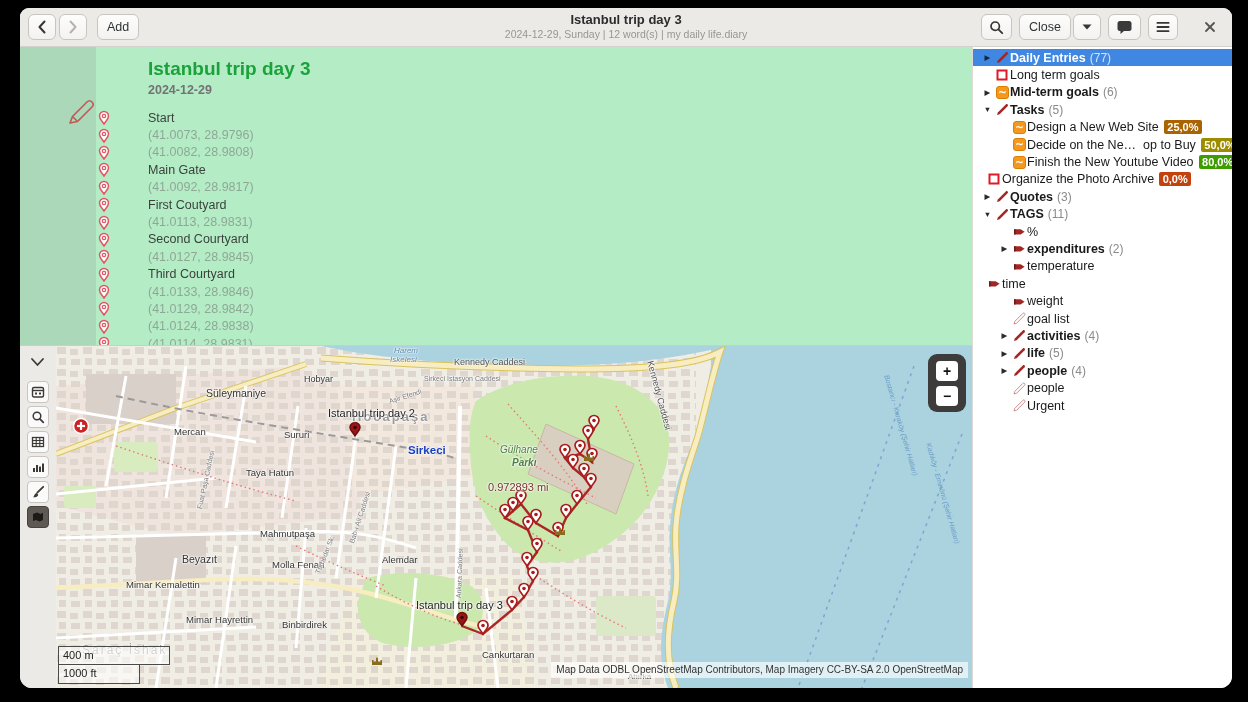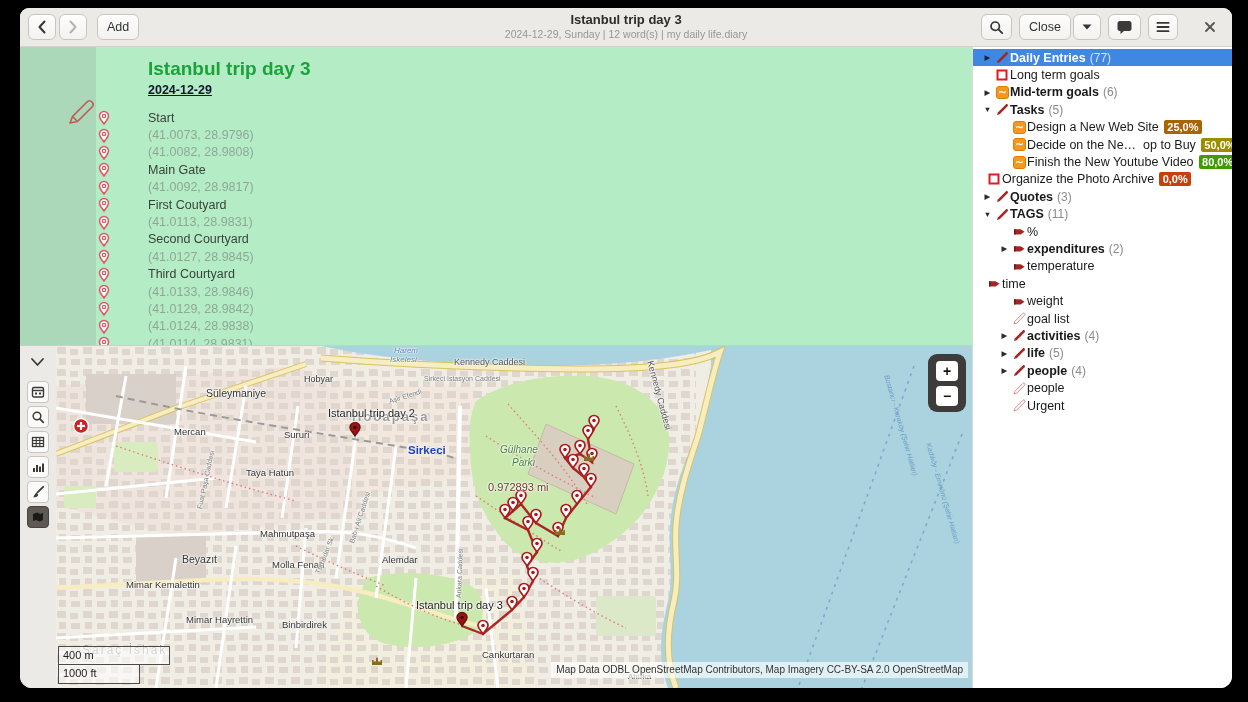--- a/index.html
+++ b/index.html
@@ -22,21 +22,21 @@
   .close-split{display:flex;gap:2px;}
   
   .content{display:flex;height:641px;}
   .main{width:952px;display:flex;flex-direction:column;}
   
   .entry-panel{position:relative;height:299px;background:#b4ecc6;overflow:hidden;}
   .entry-margin{position:absolute;left:0;top:0;width:76px;height:100%;background:#aad8b9;}
   .entry-pencil{position:absolute;left:46px;top:50px;}
   .entry-body{position:absolute;left:128px;top:10px;}
   .entry-title{font-size:19px;font-weight:700;color:#1ba23a;line-height:24px;}
-  .entry-date{font-size:12.5px;font-weight:600;color:#0f172a;text-decoration:underline;line-height:18px;cursor:pointer;}
+  .entry-date{font-size:12.5px;font-weight:600;color:#737373;line-height:18px;cursor:pointer;}
   .entry-list{position:absolute;left:78px;top:62px;}
   .entry-row{height:17.4px;display:flex;align-items:center;}
   .entry-row .txt{margin-left:38px;font-size:12.5px;white-space:pre;}
   .entry-row .name{color:#39413b;}
   .entry-row .coord{color:#8fa896;}
   
   .map-panel{position:relative;height:343px;border-top:1px solid #cfccc7;box-sizing:border-box;display:flex;}
   .tool-strip{width:36px;background:#eceae7;position:relative;}
   .strip-collapse{position:absolute;left:10px;top:7px;}
   .strip-btn{position:absolute;left:7px;width:22px;height:22px;background:#fbfafa;border:1px solid #c8c4bf;
@@ -439,21 +439,21 @@
               <div class="map-label ml-water" style="left: 334px; top: 10px; font-size: 8px;">İskelesi</div>
               <div class="map-label ml-road" style="left: 398px; top: 12px; font-size: 9px;">Kennedy Caddesi</div>
               <div class="map-label ml-road" style="left: 598px; top: 14px; font-size: 9px; transform: rotate(75deg);">Kennedy Caddesi</div>
               <div class="map-label ml-place" style="left: 248px; top: 29px; font-size: 9px;">Hobyar</div>
               <div class="map-label ml-place" style="left: 150px; top: 42px; font-size: 10.5px;">Süleymaniye</div>
               <div class="map-label ml-tiny" style="left: 368px; top: 29px; font-size: 7px;">Sirkeci İstasyon Caddesi</div>
               <div class="map-label ml-tiny" style="left: 332px; top: 52px; font-size: 7px; transform: rotate(-18deg);">Aşir Efendi</div>
               <div class="map-label ml-entry" style="left: 272px; top: 62px; font-size: 11px;">Istanbul trip day 2</div>
               <div class="map-label ml-station" style="left: 352px; top: 99px; font-size: 11.5px;">Sirkeci</div>
               <div class="map-label ml-park" style="left: 444px; top: 99px; font-size: 10px;">Gülhane</div>
-              <div class="map-label ml-park" style="left: 456px; top: 112px; font-size: 10px;">Parkı</div>
+              <div class="map-label ml-park" style="left: 456px; top: 112px; font-size: 10px; font-weight: bold;">Parkı</div>
               <div class="map-label ml-place" style="left: 118px; top: 81px; font-size: 9.5px;">Mercan</div>
               <div class="map-label ml-place" style="left: 228px; top: 84px; font-size: 9.5px;">Sururi</div>
               <div class="map-label ml-place" style="left: 190px; top: 122px; font-size: 9.5px;">Taya Hatun</div>
               <div class="map-label ml-dist" style="left: 432px; top: 136px; font-size: 11px;">0.972893 mi</div>
               <div class="map-label ml-place" style="left: 204px; top: 183px; font-size: 9.5px;">Mahmutpaşa</div>
               <div class="map-label ml-place" style="left: 126px; top: 208px; font-size: 10.5px;">Beyazıt</div>
               <div class="map-label ml-place" style="left: 216px; top: 214px; font-size: 9.5px;">Molla Fenari</div>
               <div class="map-label ml-place" style="left: 326px; top: 209px; font-size: 9.5px;">Alemdar</div>
               <div class="map-label ml-place" style="left: 70px; top: 234px; font-size: 9.5px;">Mimar Kemalettin</div>
               <div class="map-label ml-place" style="left: 130px; top: 269px; font-size: 9.5px;">Mimar Hayrettin</div>

